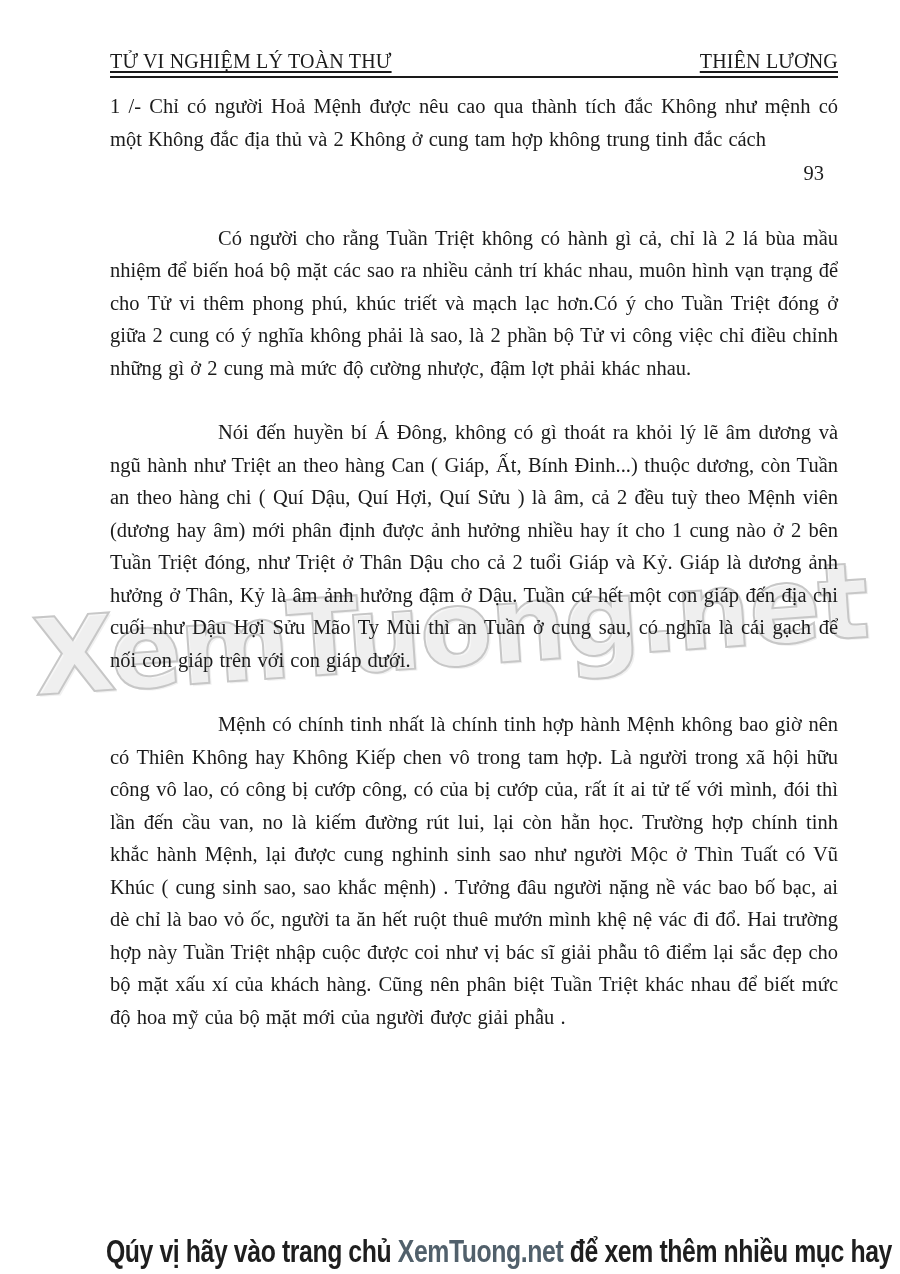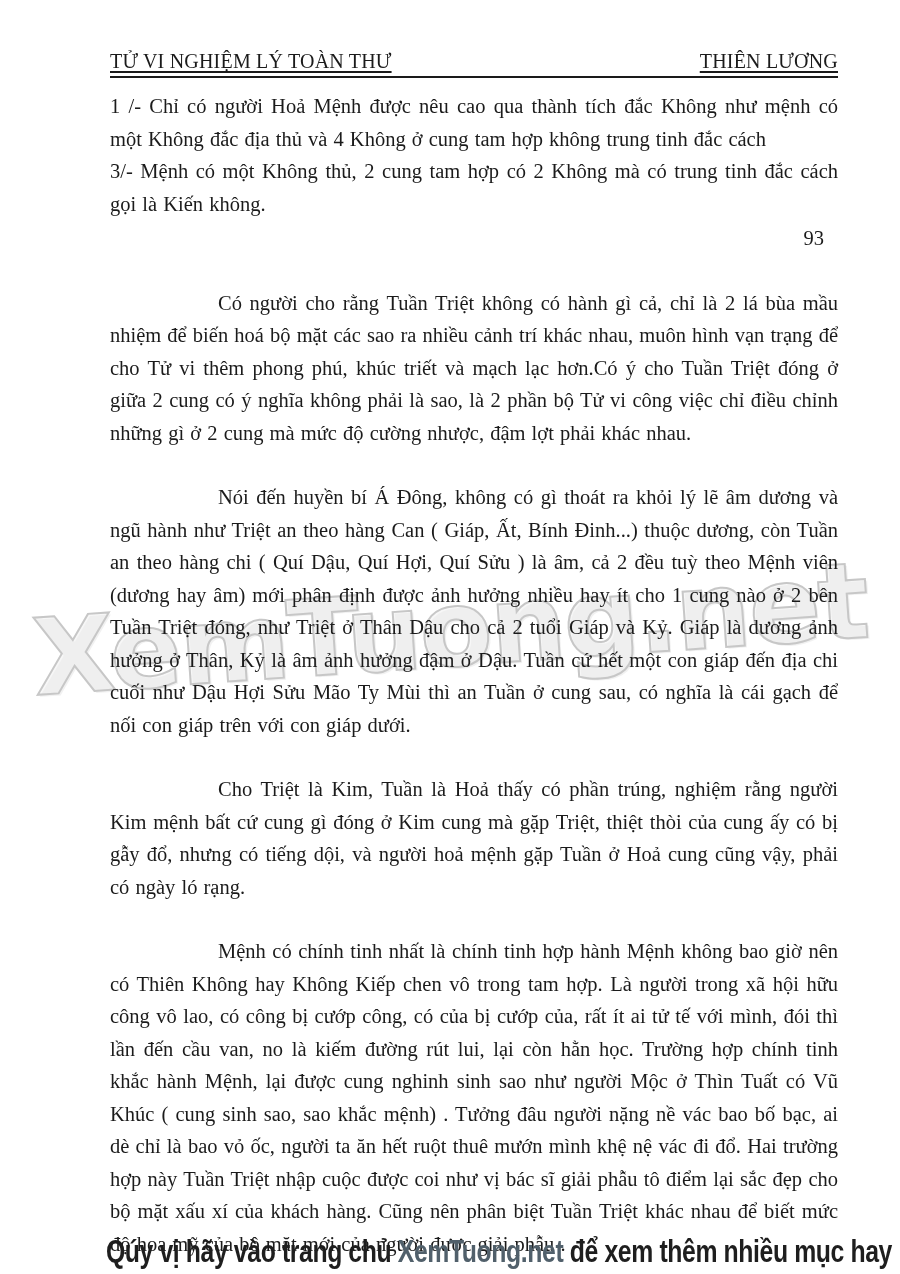--- a/index.html
+++ b/index.html
@@ -93,28 +93,26 @@
   <div class="watermark">XemTuong.net</div>
 
   <div class="content">
 
     <div class="header-row">
       <span class="h-left">TỬ VI NGHIỆM LÝ TOÀN THƯ</span>
       <span class="h-right">THIÊN LƯƠNG</span>
     </div>
 
     <div class="body-text">
-      <p class="item">1 /- Chỉ có người Hoả Mệnh được nêu cao qua thành tích đắc Không như mệnh có một Không đắc địa thủ và 4 Không ở cung tam hợp không trung tinh đắc cách</p>
-      <p class="item">3/- Mệnh có một Không thủ, 2 cung tam hợp có 2 Không mà có trung tinh đắc cách gọi là Kiến không.</p>
+      <p class="item">1 /- Chỉ có người Hoả Mệnh được nêu cao qua thành tích đắc Không như mệnh có một Không đắc địa thủ và 2 Không ở cung tam hợp không trung tinh đắc cách</p>
 
       <p class="pagenum">93</p>
 
       <p class="para">Có người cho rằng Tuần Triệt không có hành gì cả, chỉ là 2 lá bùa mầu nhiệm để biến hoá  bộ mặt các sao ra nhiều cảnh trí khác nhau, muôn hình vạn trạng để cho Tử vi thêm phong phú, khúc triết và mạch lạc hơn.Có ý cho Tuần Triệt đóng ở giữa 2 cung có ý nghĩa không phải là sao, là 2 phần bộ Tử vi công việc chỉ điều chỉnh những gì ở 2 cung mà mức độ cường nhược, đậm lợt phải khác nhau.</p>
       <p class="para">Nói đến huyền bí Á  Đông, không có gì thoát ra khỏi lý lẽ âm dương và ngũ hành như Triệt an theo hàng Can ( Giáp, Ất, Bính Đinh...) thuộc dương, còn Tuần an theo hàng chi ( Quí Dậu, Quí Hợi, Quí Sửu ) là âm, cả 2 đều tuỳ theo Mệnh viên (dương hay âm) mới phân định được ảnh hưởng nhiều hay ít cho 1 cung nào ở 2 bên Tuần Triệt đóng, như Triệt ở Thân Dậu cho cả 2 tuổi Giáp và Kỷ. Giáp là dương ảnh hưởng ở Thân, Kỷ là âm ảnh hưởng đậm ở Dậu. Tuần cứ hết một con giáp đến địa chi cuối như Dậu Hợi Sửu Mão Ty Mùi thì an Tuần ở cung sau, có nghĩa là cái gạch để nối con giáp trên với con giáp dưới.</p>
-      <p class="para">Cho Triệt là Kim, Tuần là Hoả thấy có phần trúng, nghiệm rằng người Kim mệnh bất cứ cung gì đóng ở Kim cung mà gặp Triệt, thiệt thòi của cung ấy có bị gẫy đổ, nhưng có tiếng dội, và người hoả mệnh gặp Tuần ở Hoả cung cũng vậy, phải có ngày ló rạng.</p>
       <p class="para">Mệnh có chính tinh nhất là chính tinh hợp hành Mệnh không bao giờ nên có Thiên Không hay Không Kiếp chen vô trong tam hợp. Là người trong xã hội hữu công vô lao, có công bị cướp công, có của bị cướp của, rất ít ai tử tế với mình, đói thì lần đến cầu van, no là kiếm đường rút lui, lại còn hằn học. Trường hợp chính tinh khắc hành Mệnh, lại được cung nghinh sinh sao như người Mộc ở Thìn Tuất có Vũ Khúc ( cung sinh sao, sao khắc mệnh) . Tưởng đâu người nặng nề vác bao bố bạc, ai dè chỉ là bao vỏ ốc, người ta ăn hết ruột  thuê mướn mình khệ nệ vác đi đổ. Hai trường hợp này Tuần Triệt nhập cuộc được coi như vị bác sĩ giải phẫu tô điểm lại sắc đẹp cho bộ mặt xấu xí của khách hàng. Cũng nên phân biệt Tuần Triệt khác nhau để biết mức độ hoa mỹ của bộ mặt mới của người được giải phẫu .</p>
 
     </div>
 
   </div>
 
   <div class="footer-banner">
     <span class="footer-inner">
       <span>Qúy vị hãy vào trang chủ </span><span class="site">XemTuong.net</span><span> để xem thêm nhiều mục hay khác</span>
     </span>

